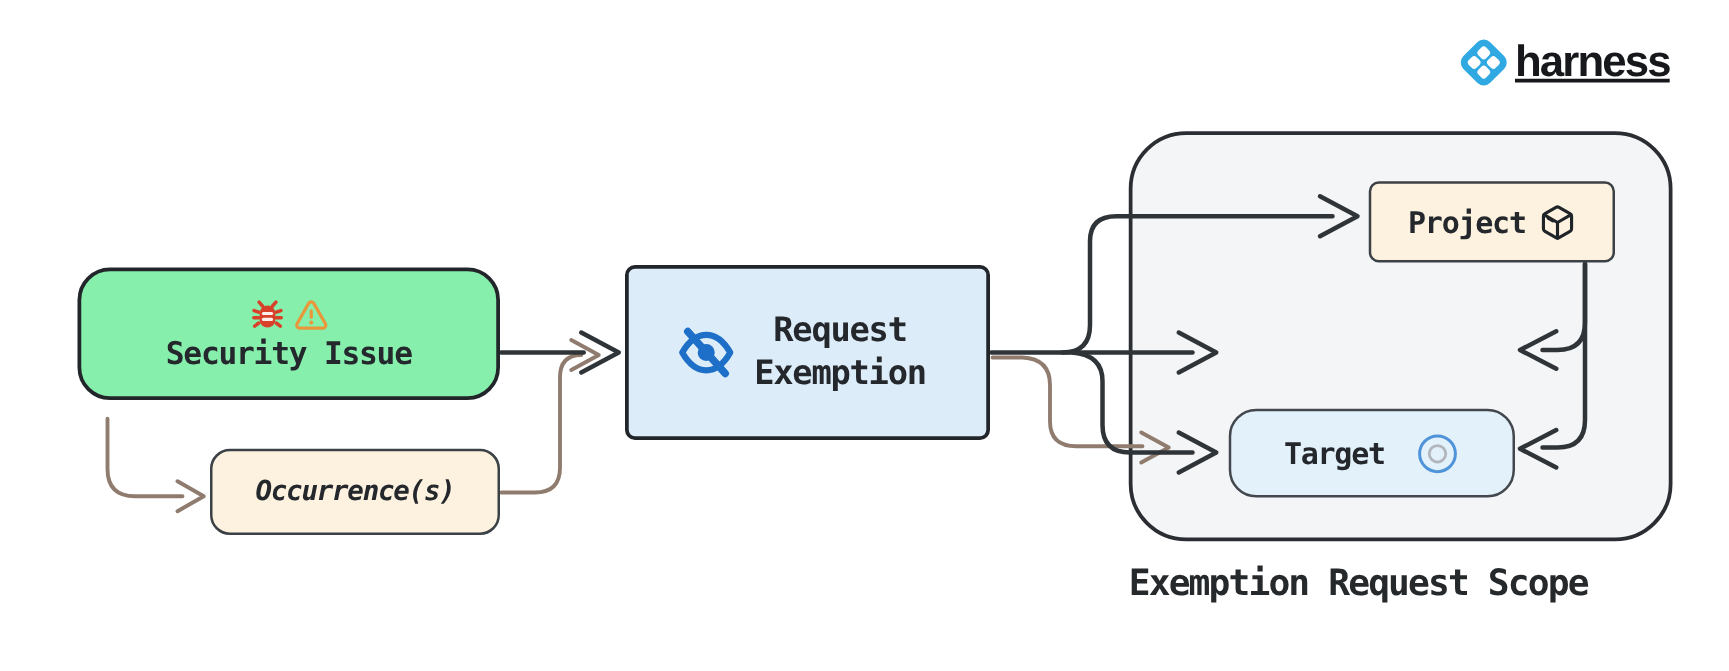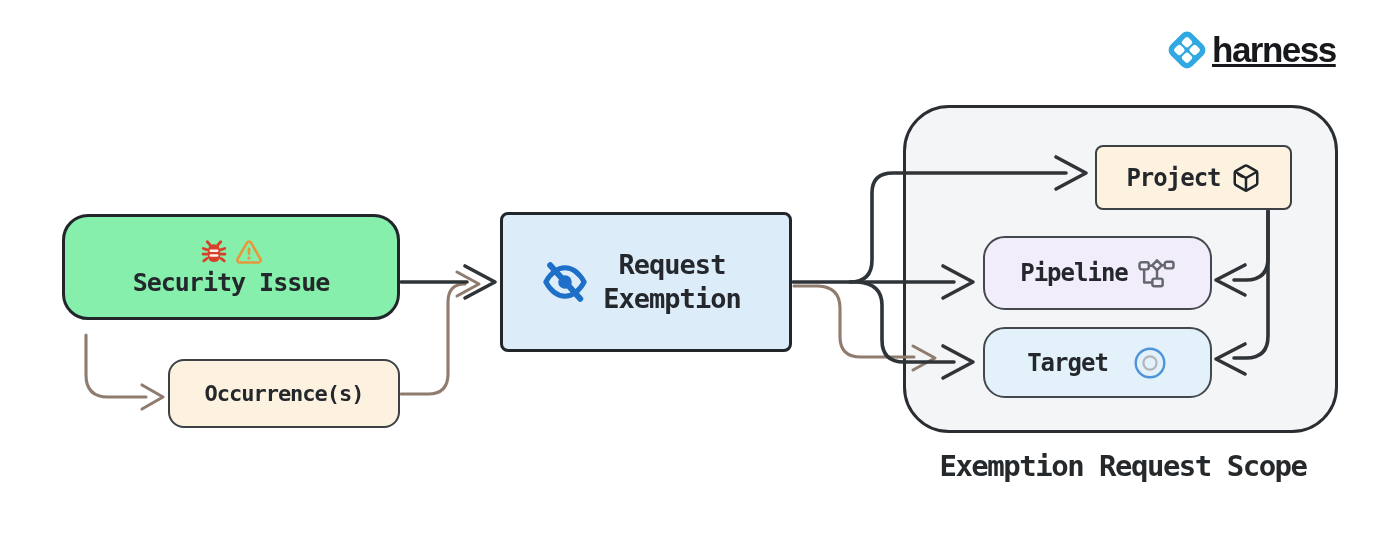--- a/index.html
+++ b/index.html
@@ -35,20 +35,21 @@
     left:62px;top:214px;width:338px;height:106px;
     background:#86efac;border:3px solid #22262a;border-radius:26px;
     flex-direction:column;gap:2px;
   }
   .node-security .lbl{font-size:25px;}
   .icon-row{display:flex;align-items:center;gap:7px;}
   .node-occurrence{
     left:168px;top:359px;width:232px;height:69px;
     background:#fcf2df;border:2px solid #3c4146;border-radius:16px;
     font-size:22px;
+    font-style:italic;
   }
   .node-request{
     left:500px;top:212px;width:292px;height:140px;
     background:#ddecf9;border:3px solid #22262a;border-radius:8px;
     gap:4px;
   }
   .node-request .lbl{font-size:27px;line-height:1.25;text-align:center;width:158px;}
   .node-project{
     left:1095px;top:145px;width:197px;height:65px;
     background:#fcf2df;border:2px solid #3c4146;border-radius:8px;
@@ -60,21 +61,21 @@
     font-size:24px;gap:10px;
   }
   .node-target{
     left:983px;top:327px;width:229px;height:71px;
     background:#e3f1fb;border:2px solid #43484e;border-radius:22px;
     font-size:24px;gap:24px;
   }
   .scope-caption{
     position:absolute;z-index:3;
     left:903px;top:449px;width:440px;
-    text-align:center;
+    text-align:left;
     font-size:29px;font-weight:bold;letter-spacing:-1.5px;color:#26292c;
   }
   .brand{
     position:absolute;z-index:3;
     left:1164px;top:27px;
     display:flex;align-items:center;gap:2px;
   }
   .brand .wordmark{
     font-family:"Liberation Sans", sans-serif;
     font-size:35px;font-weight:bold;color:#16181c;letter-spacing:-1.5px;text-decoration:underline;
@@ -179,35 +180,20 @@
     <span class="icon">
       <svg width="30" height="30" viewBox="0 0 24 24" fill="none" stroke="#1f2428" stroke-width="2" stroke-linecap="round" stroke-linejoin="round">
         <path d="M11 21.73a2 2 0 0 0 2 0l7-4A2 2 0 0 0 21 16V8a2 2 0 0 0-1-1.73l-7-4a2 2 0 0 0-2 0l-7 4A2 2 0 0 0 3 8v8a2 2 0 0 0 1 1.73z"></path>
         <path d="M12 22V12"></path>
         <path d="m3.3 7 8.7 5 8.7-5"></path>
         <path d="m6 9.2 3 1.7"></path>
       </svg>
     </span>
   </div>
 
-  <div class="node node-pipeline">
-    <span class="lbl">Pipeline</span>
-    <span class="icon">
-      <svg width="37" height="29" viewBox="0 0 36 28" fill="none" stroke="#64686e" stroke-width="2.4" stroke-linejoin="round">
-        <rect x="1.5" y="3" width="9" height="7" rx="2"></rect>
-        <rect x="26" y="2.5" width="8.5" height="6.5" rx="2"></rect>
-        <polygon points="18.5,1.2 23.2,6 18.5,10.8 13.8,6"></polygon>
-        <rect x="14" y="19" width="10" height="7.5" rx="2"></rect>
-        <path d="M10.5 6.5 H13.8"></path>
-        <path d="M23.2 6 H26"></path>
-        <path d="M6 10 V22.7 H14"></path>
-        <path d="M18.5 10.8 V19"></path>
-      </svg>
-    </span>
-  </div>
 
   <div class="node node-target">
     <span class="lbl">Target</span>
     <span class="icon">
       <svg width="36" height="36" viewBox="0 0 36 36" fill="none">
         <circle cx="18" cy="18" r="14.3" stroke="#4f93d8" stroke-width="2.4"></circle>
         <circle cx="18" cy="18" r="6.6" stroke="#b2b6ba" stroke-width="2.2"></circle>
       </svg>
     </span>
   </div>

